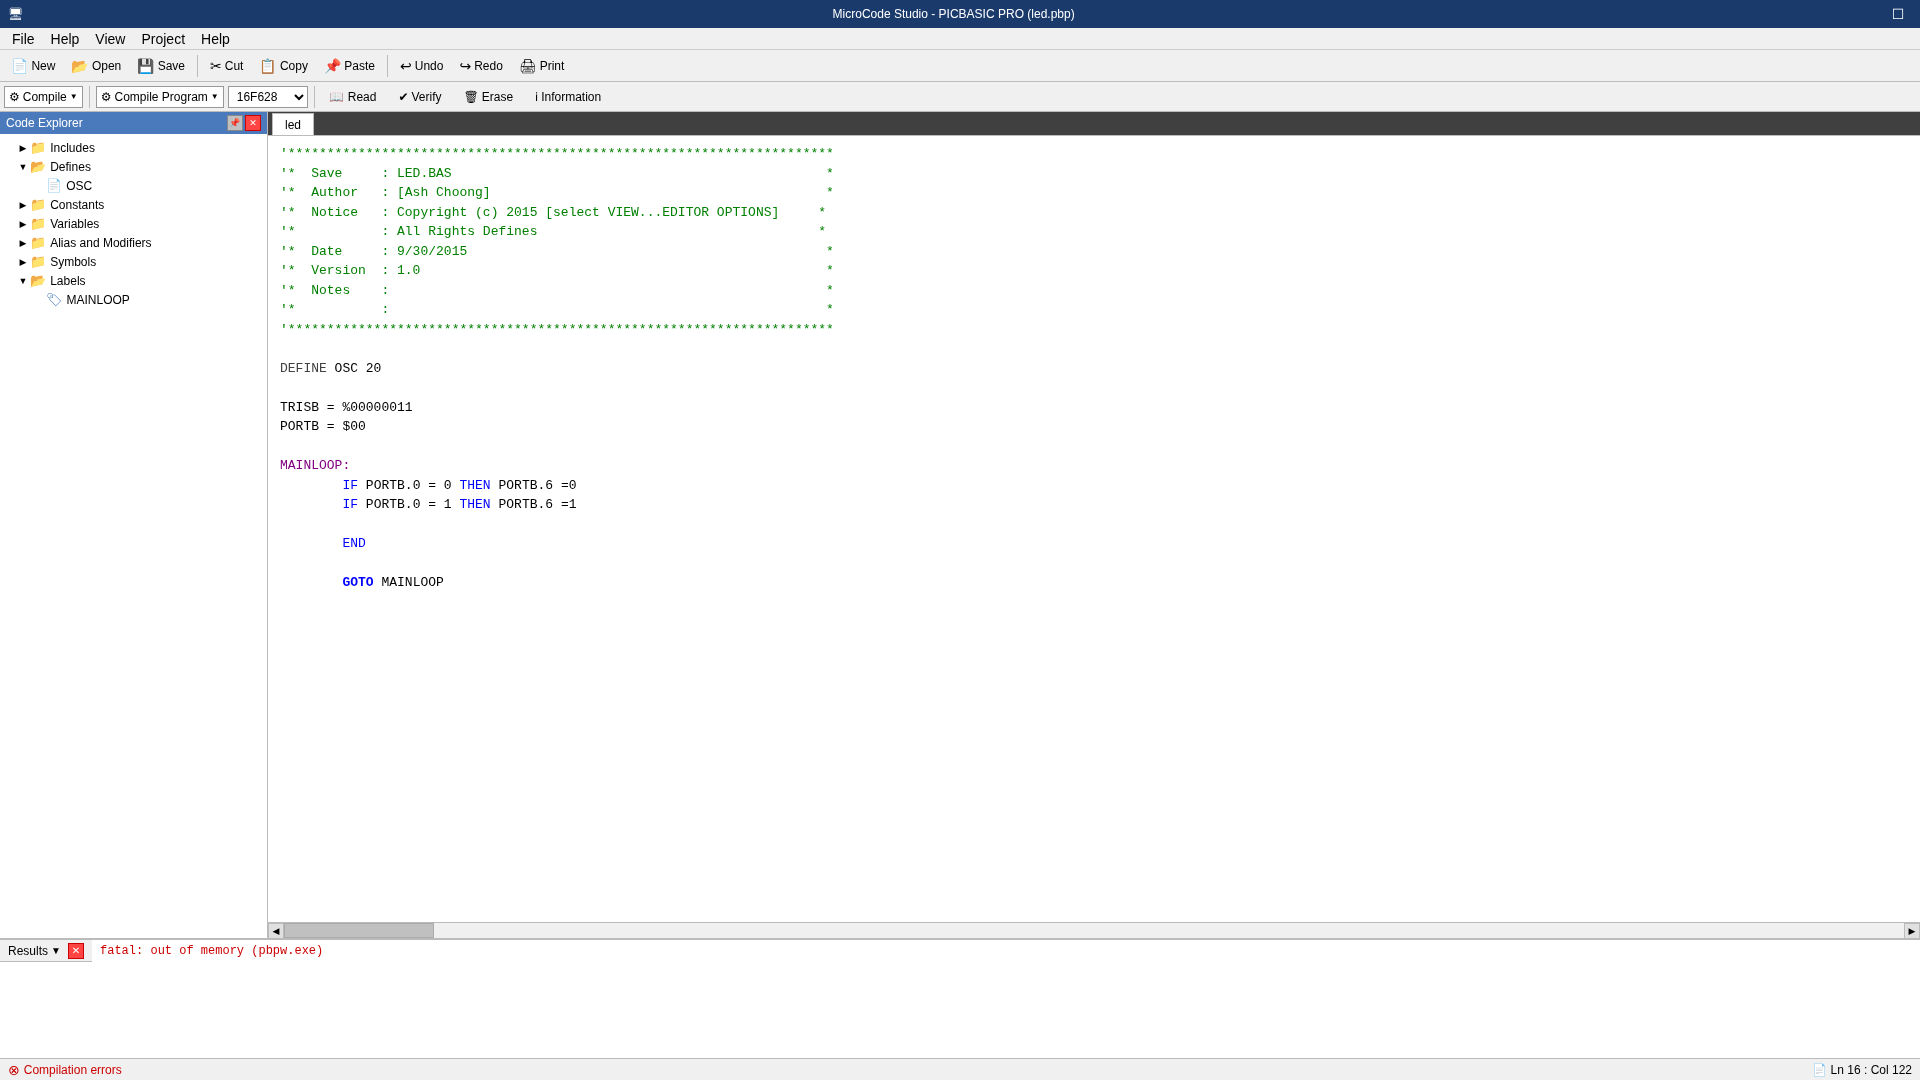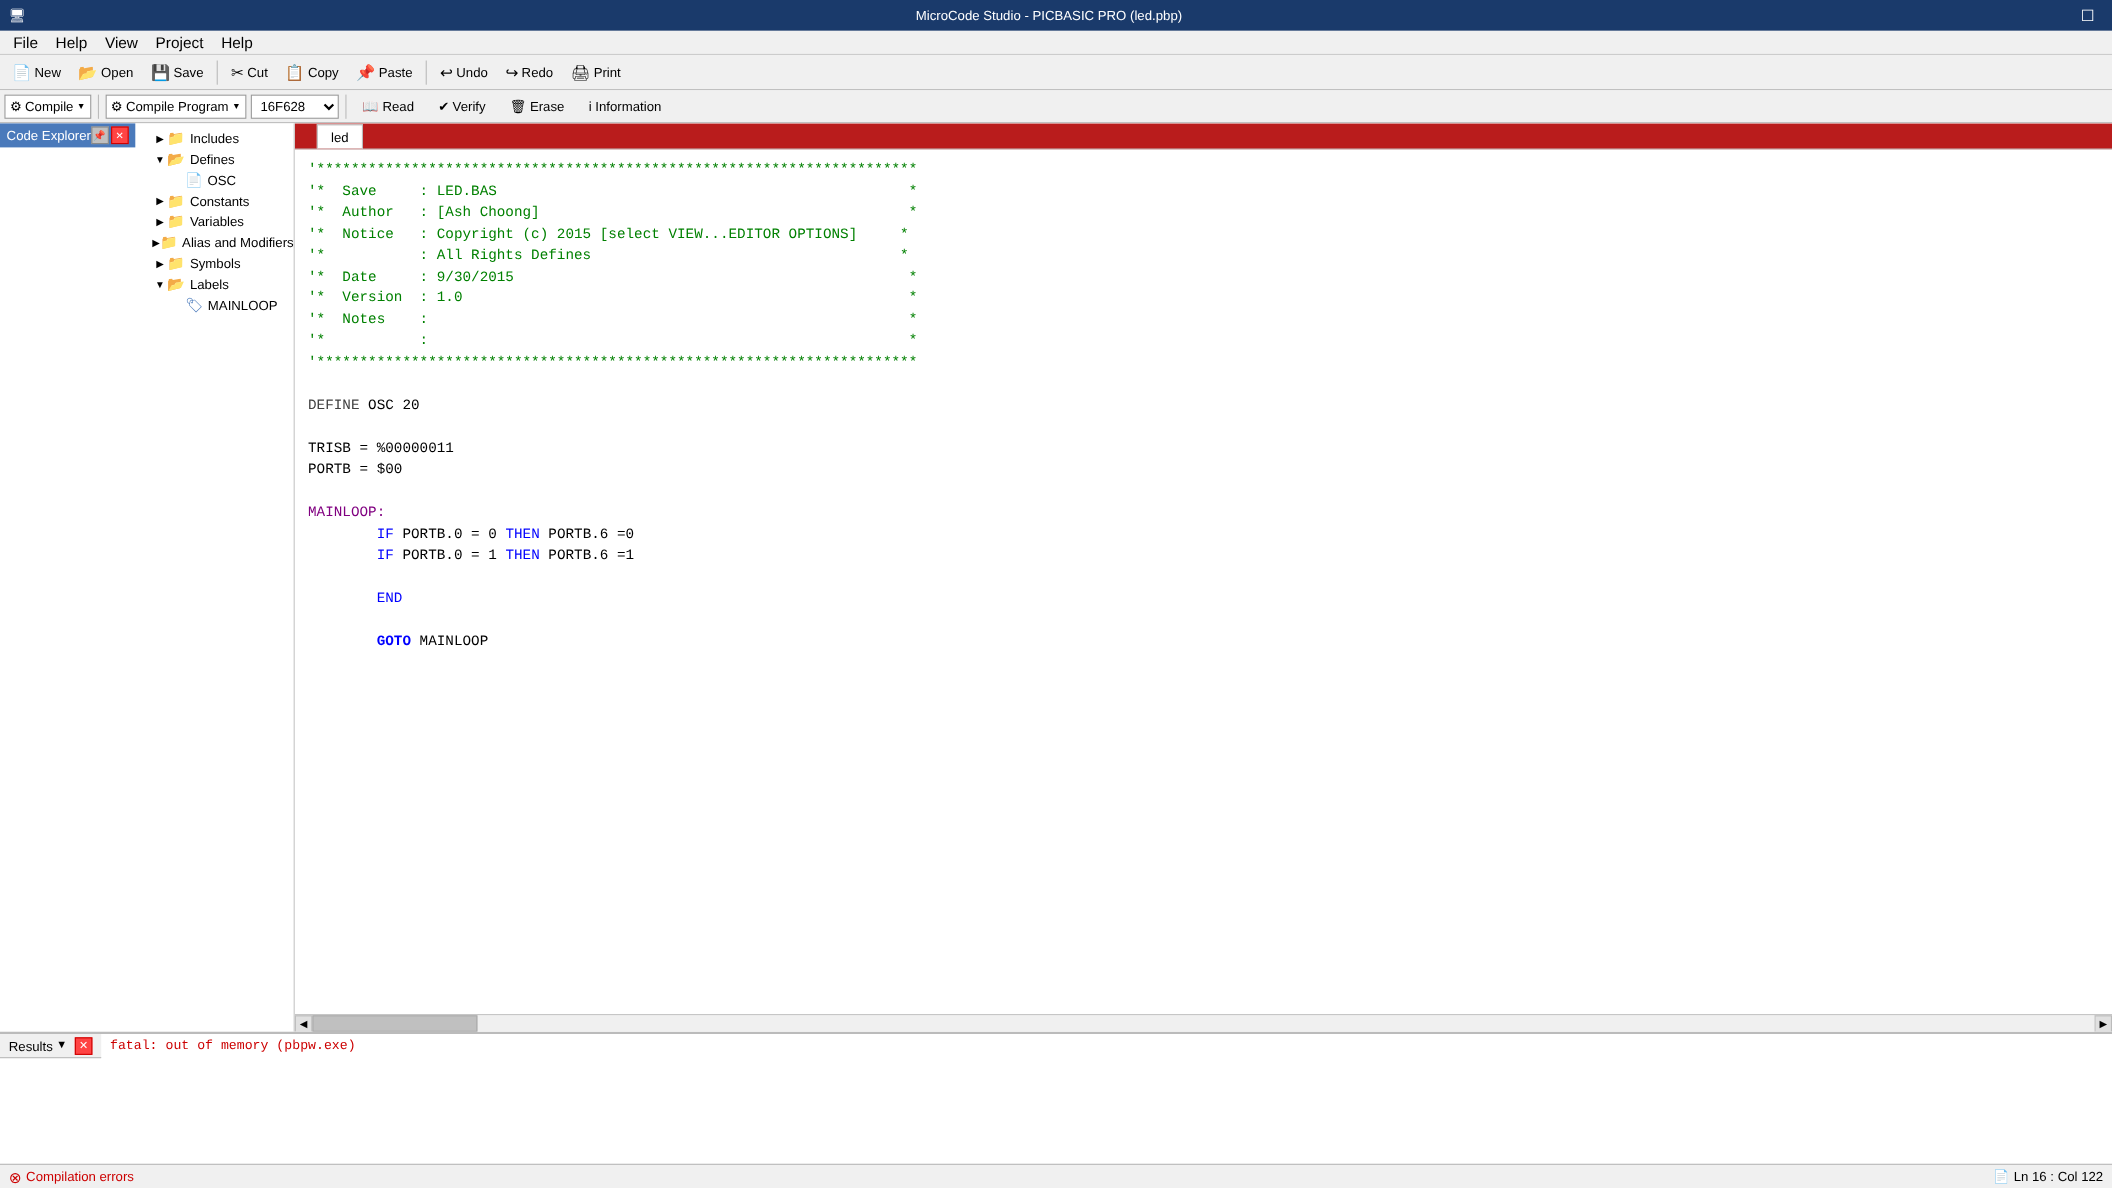--- a/index.html
+++ b/index.html
@@ -115,21 +115,21 @@
     #main-content {
       display: flex;
       flex: 1;
       overflow: hidden;
     }
 
     
     #left-panel {
       width: 268px;
       display: flex;
-      flex-direction: row;
+      flex-direction: column;
       border-right: 1px solid #bbb;
       background: white;
     }
     #panel-header {
       background: #4a7abb;
       color: white;
       height: 22px;
       display: flex;
       align-items: center;
       justify-content: space-between;
@@ -170,26 +170,26 @@
 
     
     #editor-area {
       flex: 1;
       display: flex;
       flex-direction: column;
       background: white;
       overflow: hidden;
     }
     #tab-bar {
-      background: #b91c1c;
+      background: #404040;
       height: 24px;
       display: flex;
       align-items: flex-end;
       border-bottom: 1px solid #bbb;
-      padding-left: 20px;
+      padding-left: 4px;
     }
     .editor-tab {
       background: white;
       border: 1px solid #bbb;
       border-bottom: none;
       padding: 3px 12px;
       font-size: 12px;
       cursor: pointer;
       height: 22px;
       display: flex; align-items: center;

